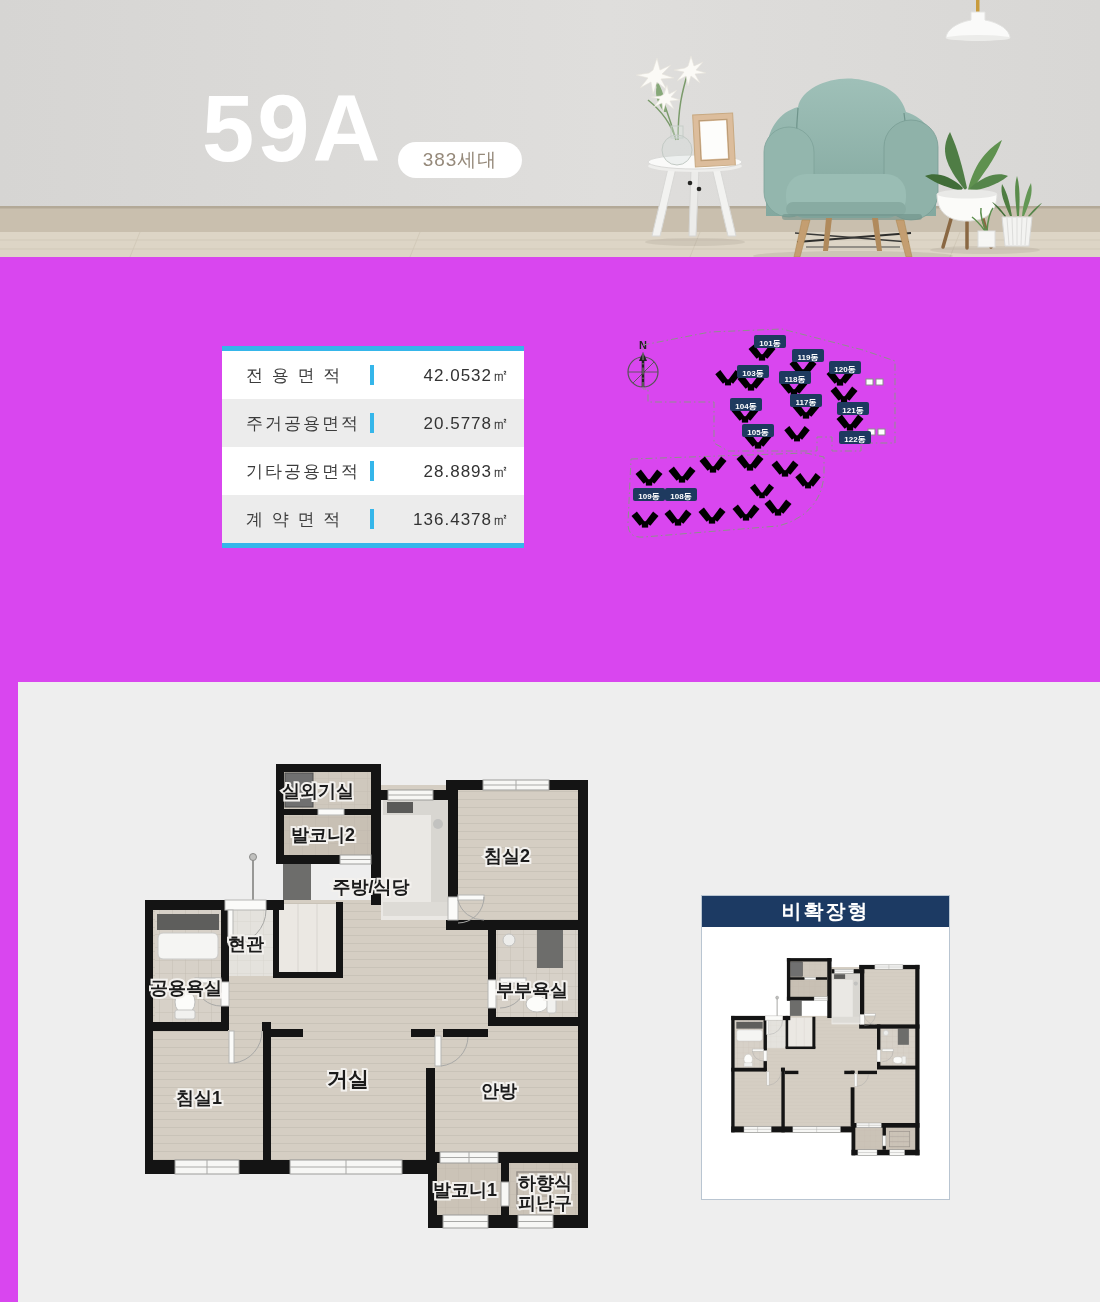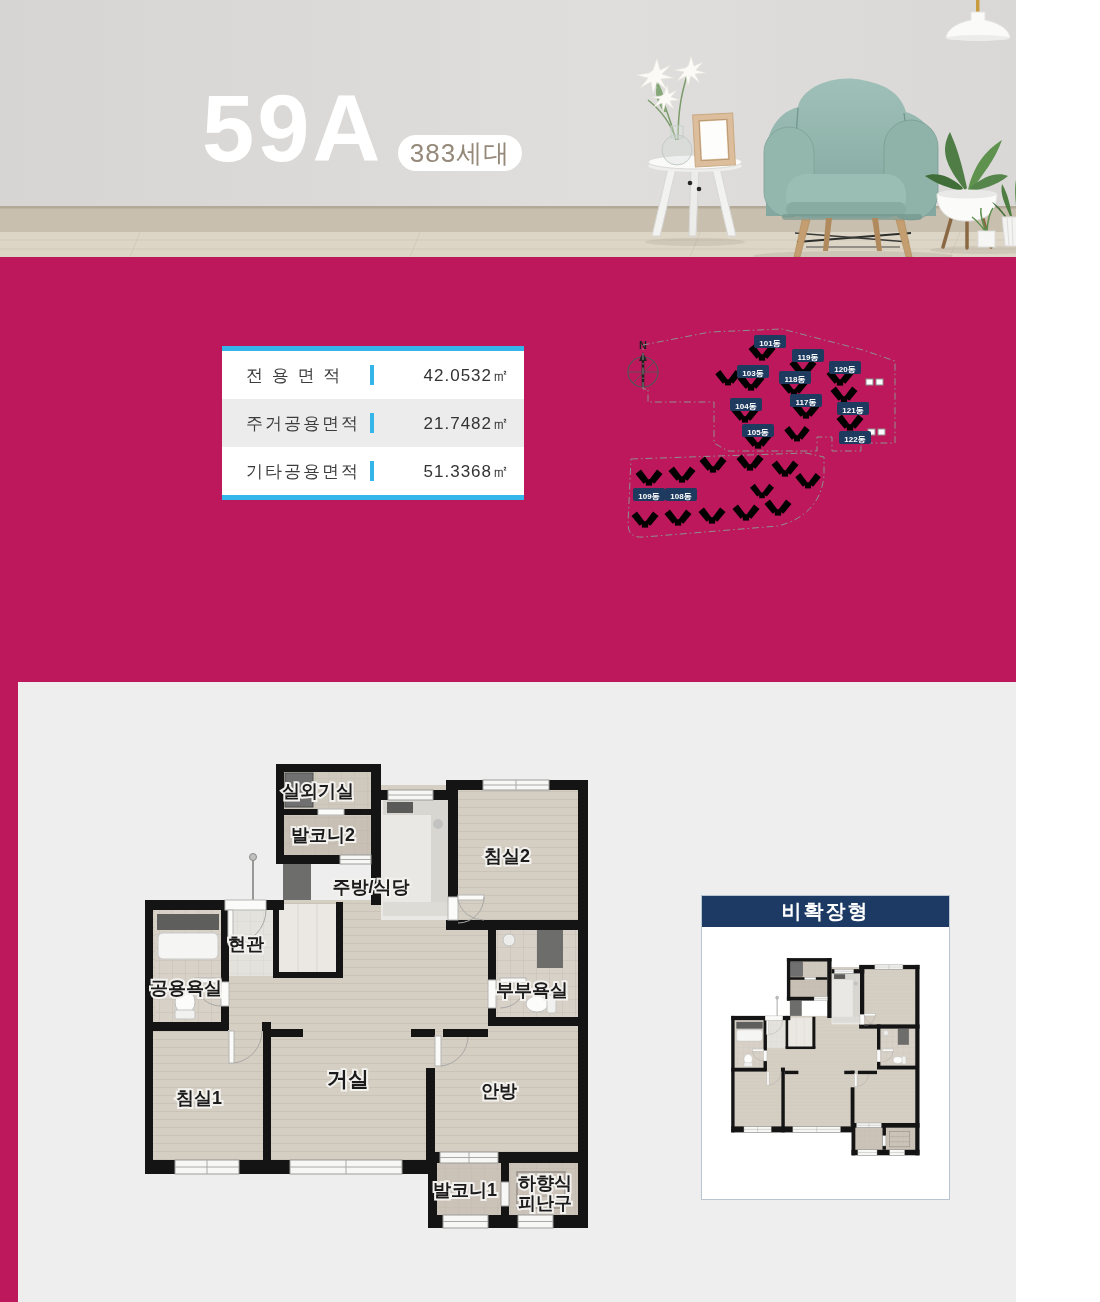--- a/index.html
+++ b/index.html
@@ -1,25 +1,25 @@
 <!DOCTYPE html>
 <html><head>
 <meta charset="utf-8">
 <style>
   html,body{margin:0;padding:0;background:#fff;}
-  .page{position:relative;width:1016px;height:1302px;background:#be185d;overflow:hidden;
+  .page{position:relative;width:1100px;height:1302px;background:#d946ef;overflow:hidden;
         font-family:"Liberation Sans",sans-serif;text-decoration:underline;}
   
   .hero{position:absolute;left:0;top:0;width:1100px;height:257px;}
   .hero svg{position:absolute;left:0;top:0;}
   .hero-title{position:absolute;left:202px;top:82px;font-size:94px;font-weight:800;color:#ffffff;
               letter-spacing:3px;line-height:1;}
-  .hero-badge{position:absolute;left:398px;top:135px;width:124px;height:36px;background:#ffffff;
+  .hero-badge{position:absolute;left:398px;top:142px;width:124px;height:36px;background:#ffffff;
               border-radius:18px;display:flex;align-items:center;justify-content:center;
-              font-size:26px;color:#95897a;letter-spacing:1px;}
+              font-size:19px;color:#95897a;letter-spacing:1px;}
   
   .area-table{position:absolute;left:222px;top:346px;width:302px;
               border-top:5px solid #35b6ea;border-bottom:5px solid #35b6ea;box-sizing:content-box;}
   .arow{height:48px;display:flex;align-items:center;padding:0 14px 0 24px;font-size:17px;color:#3c3c3c;background:#fff;}
   .arow:nth-child(even){background:#ececec;}
   .arow .lbl{width:124px;letter-spacing:2px;font-weight:500;white-space:nowrap;}
   .arow .bar{width:4px;height:20px;background:#35b6ea;margin-right:10px;flex:none;}
   .arow .val{flex:1;text-align:right;letter-spacing:1px;color:#333;}
   .keymap-svg{position:absolute;left:610px;top:325px;}
   .keymap-btn{position:absolute;left:694px;top:558px;width:142px;height:45px;border:none;border-radius:23px;
@@ -169,26 +169,31 @@
 
   <div class="area-table">
     <div class="arow">
       <span class="lbl">전 용 면 적</span>
       <span class="bar"></span>
       <span class="val">42.0532㎡</span>
     </div>
     <div class="arow">
       <span class="lbl">주거공용면적</span>
       <span class="bar"></span>
-      <span class="val">21.7482㎡</span>
+      <span class="val">20.5778㎡</span>
     </div>
     <div class="arow">
       <span class="lbl">기타공용면적</span>
       <span class="bar"></span>
-      <span class="val">51.3368㎡</span>
+      <span class="val">28.8893㎡</span>
+    </div>
+    <div class="arow">
+      <span class="lbl">계 약 면 적</span>
+      <span class="bar"></span>
+      <span class="val">136.4378㎡</span>
     </div>
   </div>
 
   <svg class="keymap-svg" width="290" height="230" viewBox="0 0 290 230">
     <defs>
       <g id="bldg">
         <polygon class="arm" points="-15,-9 -9,-14 0,-2 -6,2"></polygon>
         <polygon class="arm" points="15,-9 9,-14 0,-2 6,2"></polygon>
         <rect class="hub" x="-3.5" y="-3" width="7" height="7"></rect>
       </g>

